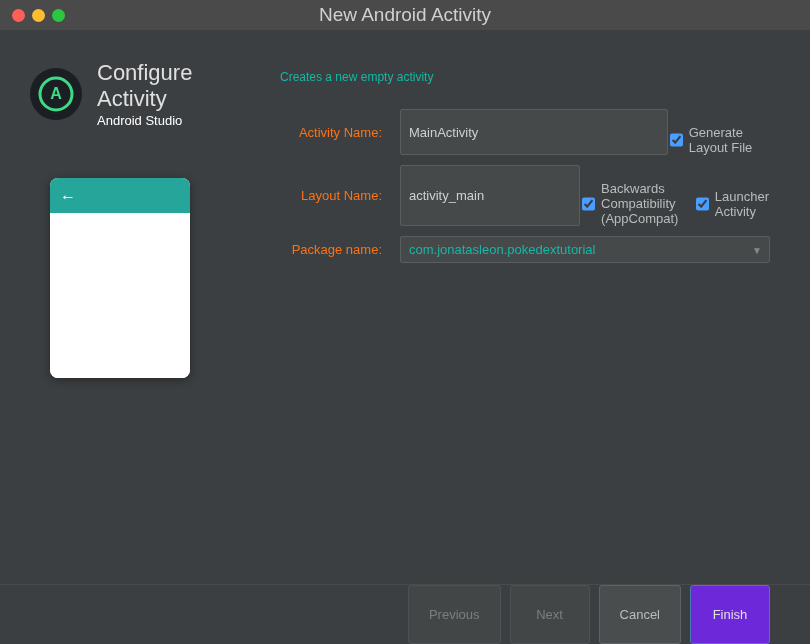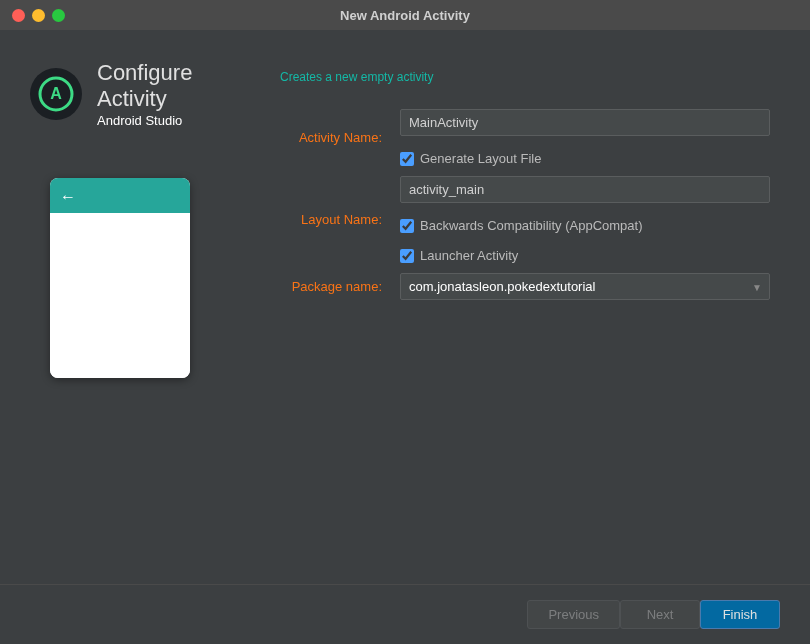--- a/index.html
+++ b/index.html
@@ -34,22 +34,22 @@
       height: 13px;
       border-radius: 50%;
       border: none;
       cursor: pointer;
     }
     .tb-close { background: #ff5f57; }
     .tb-minimize { background: #febc2e; }
     .tb-maximize { background: #28c840; }
     .title-bar-text {
       color: #d0d0d0;
-      font-size: 13px;
-      font-weight: 700;
+      font-size: 19px;
+      font-weight: 400;
     }
     .content {
       display: flex;
       flex: 1;
       overflow: hidden;
     }
     .left-panel {
       width: 260px;
       flex-shrink: 0;
       display: flex;
@@ -124,58 +124,58 @@
     }
     .form-label {
       color: #f97316;
       font-size: 13px;
       text-align: right;
       padding-right: 8px;
       align-self: center;
     }
     .form-field {
       display: flex;
-      flex-direction: column;
-      gap: 13px;
+      flex-direction: row;
+      gap: 2px;
     }
     .text-input {
       background: #45494a;
       border: 1px solid #5a5d5e;
       border-radius: 2px;
       color: #d0d0d0;
       padding: 5px 8px;
       font-size: 13px;
       outline: none;
       width: 100%;
     }
     .checkbox-row {
       display: flex;
       align-items: center;
       gap: 6px;
-      margin-top: 2px;
+      margin-top: 16px;
     }
     .checkbox-row input[type="checkbox"] {
       width: 14px;
       height: 14px;
       cursor: pointer;
       accent-color: #4a9eff;
     }
     .checkbox-label {
       color: #bbbbbb;
       font-size: 13px;
     }
     .select-wrapper {
       position: relative;
       width: 100%;
     }
     .select-input {
       background: #45494a;
       border: 1px solid #5a5d5e;
       border-radius: 2px;
-      color: #ffffff;
+      color: #14b8a6;
       padding: 5px 28px 5px 8px;
       font-size: 13px;
       outline: none;
       width: 100%;
       appearance: none;
       -webkit-appearance: none;
       cursor: pointer;
     }
     .select-arrow {
       position: absolute;
@@ -193,24 +193,23 @@
       line-height: 1.6;
       max-width: 500px;
     }
     .info-box span.highlight {
       color: #d0d0d0;
       font-weight: 500;
     }
     .footer {
       height: 60px;
       display: flex;
-      align-items: center;
       justify-content: flex-end;
-      padding: 0 30px;
-      gap: 0;
+      padding: 0 40px;
+      gap: 9px;
       border-top: 1px solid #4a4a4a;
       flex-shrink: 0;
     }
     .btn {
       padding: 6px 20px;
       border-radius: 3px;
       font-size: 13px;
       cursor: pointer;
       border: none;
       min-width: 80px;
@@ -218,21 +217,21 @@
     .btn-default {
       background: #4a4d4e;
       color: #bbbbbb;
       border: 1px solid #606365;
     }
     .btn-default:disabled {
       opacity: 0.5;
       cursor: default;
     }
     .btn-primary {
-      background: #0369a1;
+      background: #6d28d9;
       color: #e0e0e0;
       border: 1px solid #4a7aad;
     }
     .btn-cancel {
       background: #4a4d4e;
       color: #bbbbbb;
       border: 1px solid #606365;
     }
   </style>
 </head>
@@ -313,14 +312,15 @@
 
     </div>
 
 
   </div>
 </div>
 
 <div class="footer">
   <button class="btn btn-default" disabled="">Previous</button>
   <button class="btn btn-default" disabled="">Next</button>
+  <button class="btn btn-cancel">Cancel</button>
   <button class="btn btn-primary">Finish</button>
 </div>
 
 </body></html>

